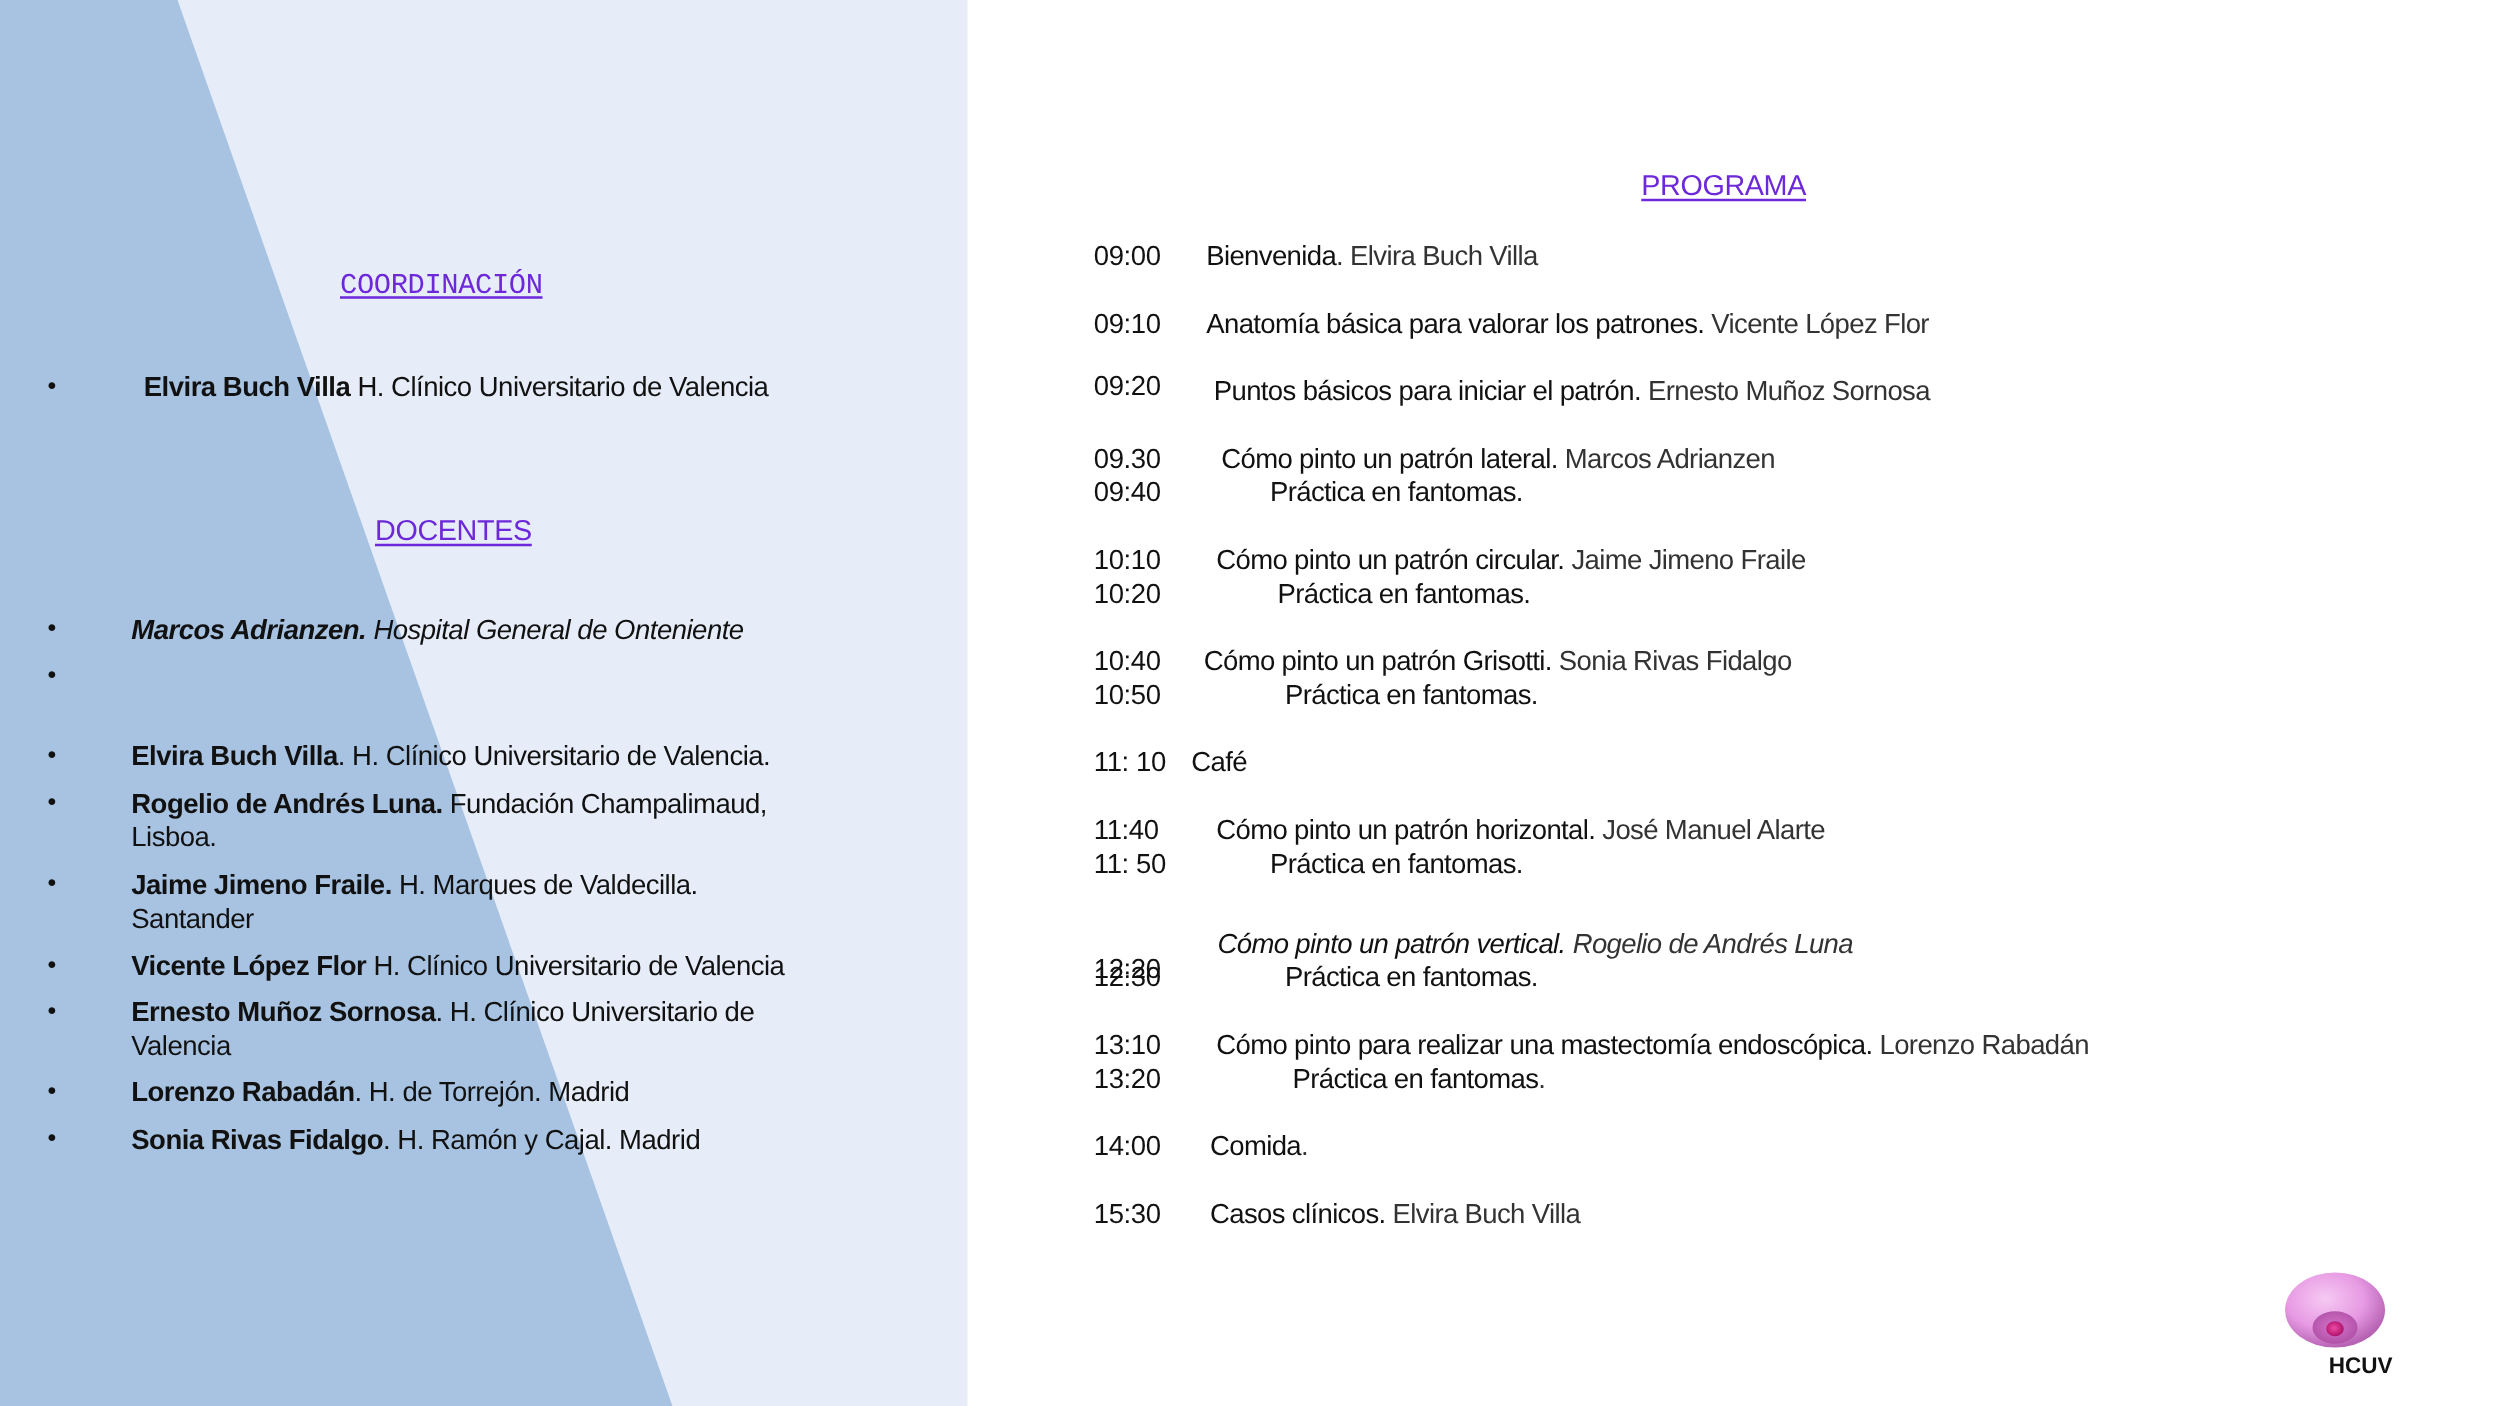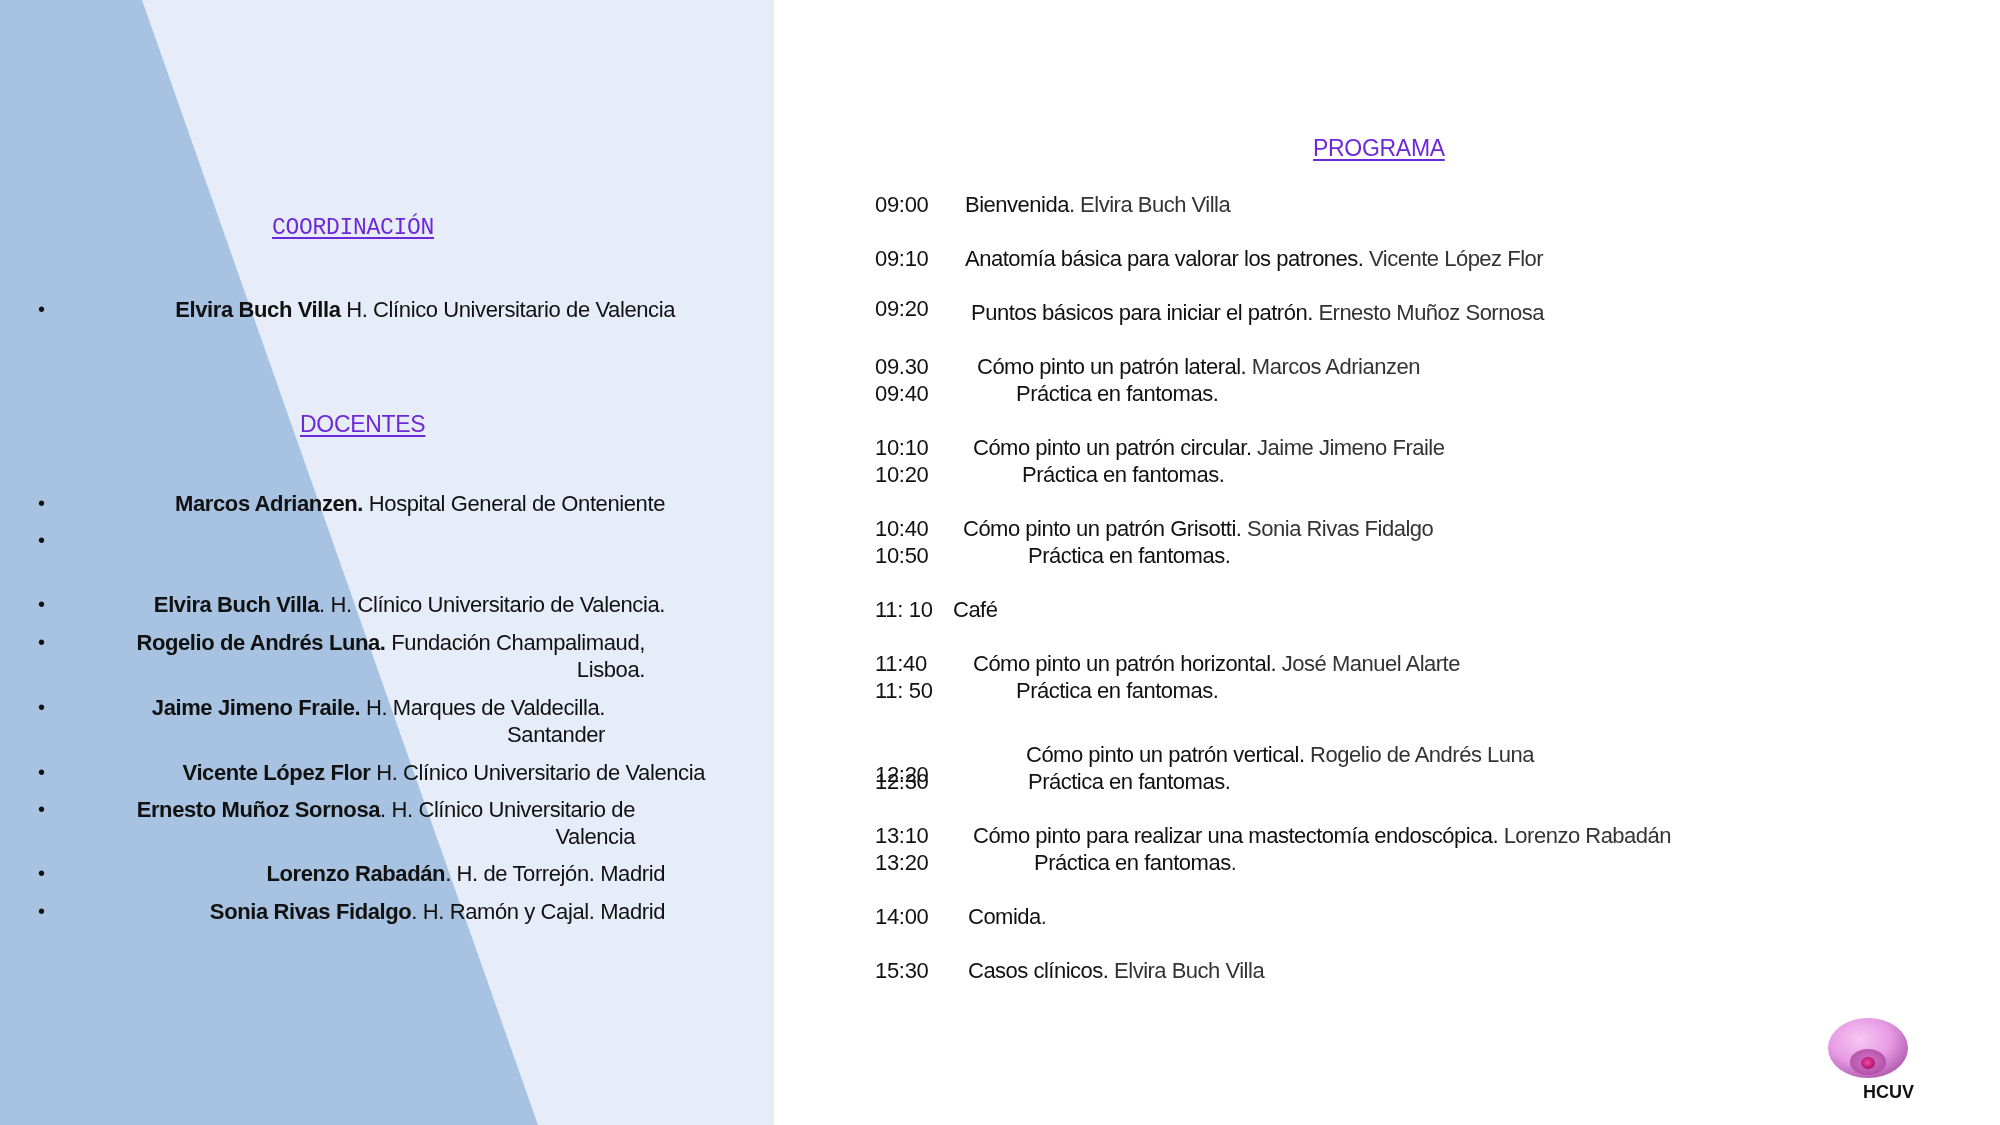--- a/index.html
+++ b/index.html
@@ -18,21 +18,20 @@
     position: absolute; font-size: 23px; text-decoration: underline;
     text-underline-offset: 3px; font-weight: normal; letter-spacing: -0.3px;
     color: #6d28d9;
   }
   .bullet {
     position: absolute; left: 38px; font-size: 20px; line-height: 27px;
   }
   .entry {
     position: absolute; left: 105px; width: 560px; font-size: 22px; line-height: 27px;
     letter-spacing: -0.4px;
-    text-align: right;
   }
   .entry b { font-weight: bold; }
   .time {
     position: absolute; left: 875px; font-size: 22px; line-height: 27px; letter-spacing: -0.3px;
   }
   .sline {
     position: absolute; font-size: 22px; line-height: 27px; white-space: nowrap;
     letter-spacing: -0.5px;
   }
   .sline .title { color: #111; }
@@ -54,21 +53,21 @@
   <div class="heading" style="left:272px; top:215px;font-family:Liberation Mono, monospace;">COORDINACIÓN</div>
 
   <div class="bullet" style="top:296px;">•</div>
   <div class="entry" style="left:115px; top:296px;">
     <b>Elvira Buch Villa</b><span> H. Clínico Universitario de Valencia</span>
   </div>
 
   <div class="heading" style="left:300px; top:411px;">DOCENTES</div>
 
   <div class="bullet" style="top:490px;">•</div>
-  <div class="entry" style="top:490px;">
+  <div class="entry" style="top:490px;font-style:italic;">
     <b>Marcos Adrianzen.</b><span> Hospital General de Onteniente</span>
   </div>
 
   <div class="bullet" style="top:527px;">•</div>
 
   <div class="bullet" style="top:591px;">•</div>
   <div class="entry" style="top:591px;">
     <b>Elvira Buch Villa</b><span>. H. Clínico Universitario de Valencia.</span>
   </div>
 
@@ -136,21 +135,21 @@
   <div class="time" style="top:596px;">11: 10</div>
   <div class="sline" style="left:953px; top:596px;"><span class="title">Café</span><span class="speaker"></span></div>
 
   <div class="time" style="top:650px;">11:40</div>
   <div class="sline" style="left:973px; top:650px;"><span class="title">Cómo pinto un patrón horizontal.</span><span class="speaker"> José Manuel Alarte</span></div>
 
   <div class="time" style="top:677px;">11: 50</div>
   <div class="sline" style="left:1016px; top:677px;"><span class="title">Práctica en fantomas.</span><span class="speaker"></span></div>
 
   <div class="time" style="top:741px;margin-top:20px;">12:20</div>
-  <div class="sline" style="left:1026px; top:741px;"><span class="title">Cómo pinto un patrón vertical.</span><span class="speaker"> Rogelio de Andrés Luna</span></div>
+  <div class="sline" style="left:974px; top:741px;font-style:italic;"><span class="title">Cómo pinto un patrón vertical.</span><span class="speaker"> Rogelio de Andrés Luna</span></div>
 
   <div class="time" style="top:768px;">12:30</div>
   <div class="sline" style="left:1028px; top:768px;"><span class="title">Práctica en fantomas.</span><span class="speaker"></span></div>
 
   <div class="time" style="top:822px;">13:10</div>
   <div class="sline" style="left:973px; top:822px;"><span class="title">Cómo pinto para realizar una mastectomía endoscópica.</span><span class="speaker">  Lorenzo  Rabadán</span></div>
 
   <div class="time" style="top:849px;">13:20</div>
   <div class="sline" style="left:1034px; top:849px;"><span class="title">Práctica en fantomas</span><span class="speaker">.</span></div>
 

